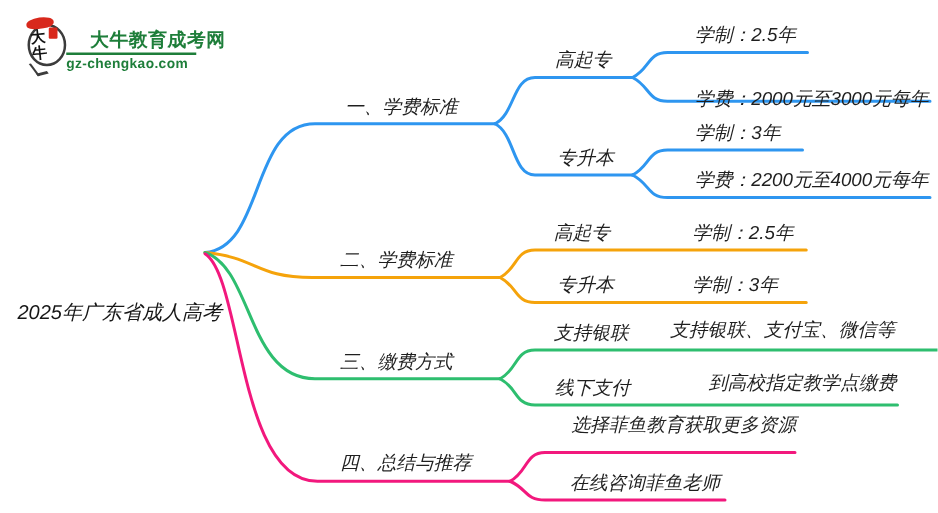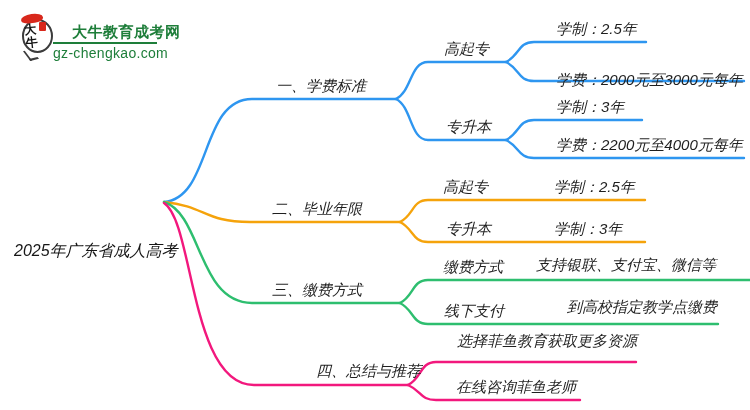--- a/index.html
+++ b/index.html
@@ -36,21 +36,21 @@
     position:absolute;left:11px;top:13px;width:22px;
     font-size:12px;line-height:12.5px;font-weight:bold;color:#121212;
     transform:rotate(-6deg);letter-spacing:0;
   }
   .logo-title{
     position:absolute;left:39px;top:13px;font-size:15px;font-weight:bold;
     letter-spacing:0.5px;white-space:nowrap;
   }
   .logo-divider{position:absolute;left:39px;top:32px;width:104px;height:2px;}
   .logo-url{
-    position:absolute;left:39px;top:35px;font-size:14px;font-weight:normal;
+    position:absolute;left:39px;top:35px;font-size:11px;font-weight:bold;
     letter-spacing:0.3px;white-space:nowrap;
   }
 </style>
 </head>
 <body>
 
 <svg id="curves" viewBox="0 0 750 410" fill="none" stroke-width="2.4" stroke-linecap="round">
 
   <path d="M164,202 C212,198 200,99 252,99 H396" stroke="#2E96F0"></path>
   <path d="M396,99 C412,91 410,62 428,62 H506" stroke="#2E96F0"></path>
@@ -90,27 +90,27 @@
 <div class="node root-label" style="left:14px;top:194px;">2025年广东省成人高考</div>
 
 <div class="node" style="left:276px;top:77px;">一、学费标准</div>
 <div class="node" style="left:444px;top:40px;">高起专</div>
 <div class="node" style="left:556px;top:20px;">学制：2.5年</div>
 <div class="node" style="left:556px;top:71px;">学费：2000元至3000元每年</div>
 <div class="node" style="left:446px;top:118px;">专升本</div>
 <div class="node" style="left:556px;top:98px;">学制：3年</div>
 <div class="node" style="left:556px;top:136px;">学费：2200元至4000元每年</div>
 
-<div class="node" style="left:272px;top:200px;">二、毕业年限</div>
+<div class="node" style="left:272px;top:200px;">二、学费标准</div>
 <div class="node" style="left:443px;top:178px;">高起专</div>
 <div class="node" style="left:554px;top:178px;">学制：2.5年</div>
 <div class="node" style="left:446px;top:220px;">专升本</div>
 <div class="node" style="left:554px;top:220px;">学制：3年</div>
 
 <div class="node" style="left:272px;top:281px;">三、缴费方式</div>
-<div class="node" style="left:443px;top:258px;">缴费方式</div>
+<div class="node" style="left:443px;top:258px;">支持银联</div>
 <div class="node" style="left:536px;top:256px;">支持银联、支付宝、微信等</div>
 <div class="node" style="left:444px;top:302px;">线下支付</div>
 <div class="node" style="left:567px;top:298px;">到高校指定教学点缴费</div>
 
-<div class="node" style="left:272px;top:362px;margin-left:44px;">四、总结与推荐</div>
+<div class="node" style="left:272px;top:362px;">四、总结与推荐</div>
 <div class="node" style="left:457px;top:332px;">选择菲鱼教育获取更多资源</div>
 <div class="node" style="left:456px;top:378px;">在线咨询菲鱼老师</div>
 
 </body></html>

